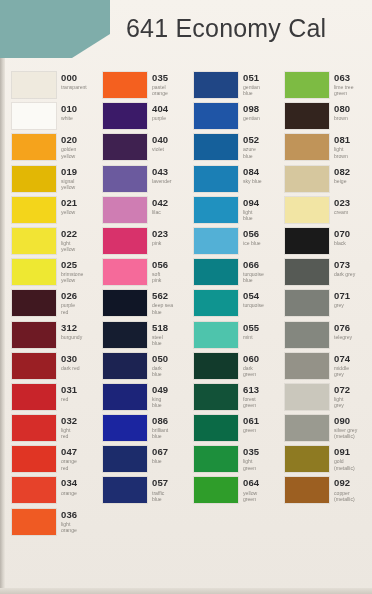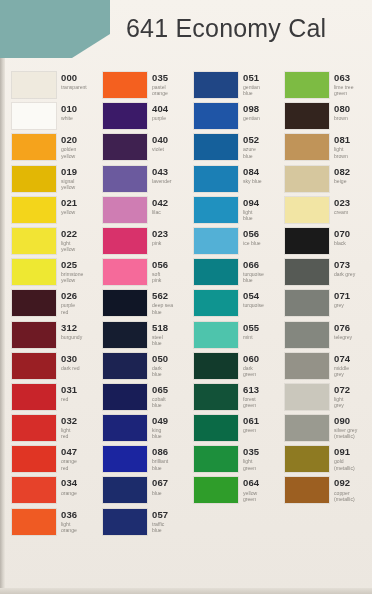--- a/index.html
+++ b/index.html
@@ -254,28 +254,20 @@
         </div>
         <div class="row">
           <div class="chip" style="background: rgb(28, 35, 82);"></div>
           <div class="lbl">
             <div class="code">050</div>
             <div class="nm">dark
 blue</div>
           </div>
         </div>
         <div class="row">
-          <div class="chip" style="background: rgb(24, 29, 87);"></div>
-          <div class="lbl">
-            <div class="code">065</div>
-            <div class="nm">cobalt
-blue</div>
-          </div>
-        </div>
-        <div class="row">
           <div class="chip" style="background: rgb(28, 36, 121);"></div>
           <div class="lbl">
             <div class="code">049</div>
             <div class="nm">king
 blue</div>
           </div>
         </div>
         <div class="row">
           <div class="chip" style="background: rgb(27, 37, 160);"></div>
           <div class="lbl">

